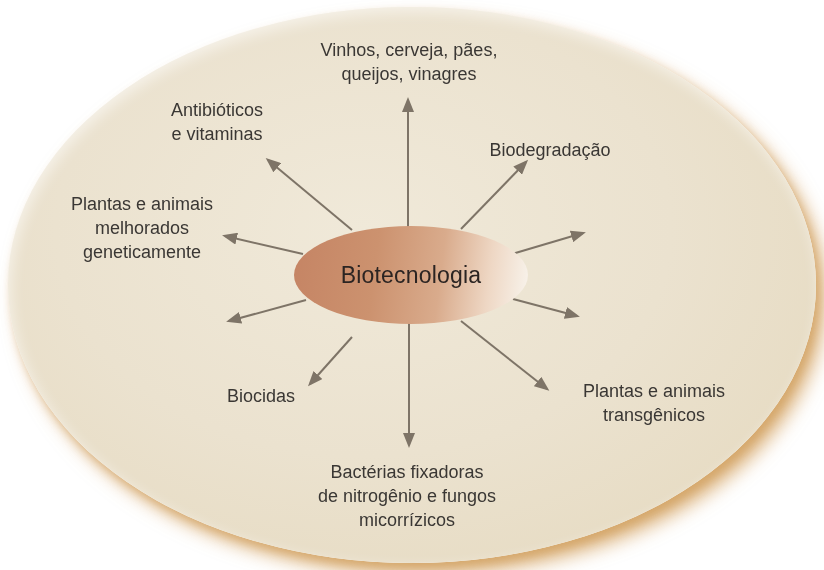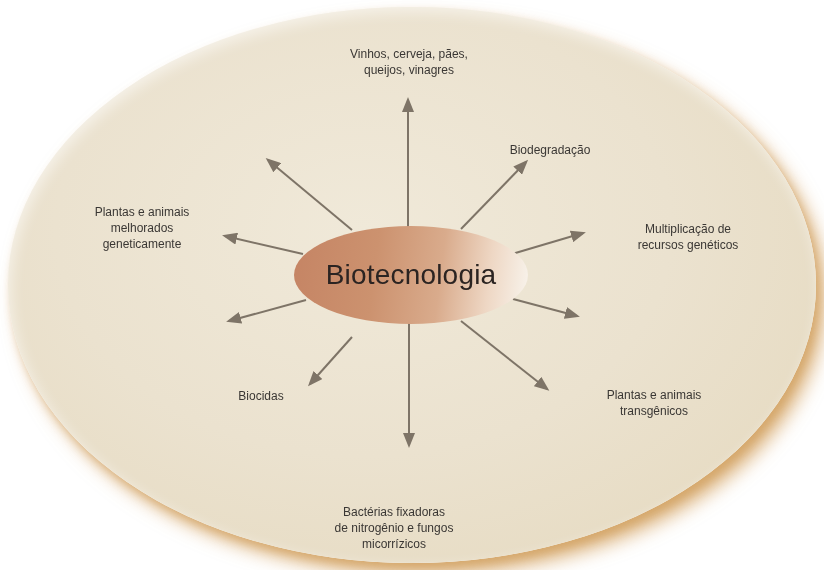--- a/index.html
+++ b/index.html
@@ -58,40 +58,40 @@
                 var(--center-dark, #c58464) 0%,
                 #cc926f 35%,
                 #d9ab8c 62%,
                 #eed7c4 82%,
                 var(--center-light, #f7f0e7) 97%);
     display: flex;
     align-items: center;
     justify-content: center;
   }
   .center-label {
-    font-size: 28px;
+    font-size: 23px;
     color: var(--title-color, #2b2422);
     letter-spacing: 0.2px;
   }
   .spoke-label {
     position: absolute;
     transform: translate(-50%, -50%);
     text-align: center;
     white-space: pre-line;
-    font-size: 12px;
+    font-size: 18px;
     line-height: 1.34;
     color: var(--label-color, #3a3734);
   }
   
   .pos-vinhos        { left: 409px; top:  62px; }
   .pos-antibioticos  { left: 217px; top: 122px; }
   .pos-melhorados    { left: 142px; top: 228px; }
   .pos-vacinas       { left: 126px; top: 331px; }
   .pos-biocidas      { left: 261px; top: 396px; }
-  .pos-bacterias     { left: 394px; top: 496px; margin-top: 32px; }
+  .pos-bacterias     { left: 407px; top: 496px; }
   .pos-biodegradacao { left: 550px; top: 150px; }
   .pos-multiplicacao { left: 688px; top: 237px; }
   .pos-testes        { left: 646px; top: 318px; }
   .pos-transgenicos  { left: 654px; top: 403px; }
 </style>
 </head>
 <body>
 
 <div class="canvas">
 
@@ -114,26 +114,26 @@
     <line class="arrow-line" x1="513" y1="299" x2="577" y2="316" marker-end="url(#ah)"></line>
     <line class="arrow-line" x1="461" y1="321" x2="547" y2="389" marker-end="url(#ah)"></line>
   </svg>
 
   <div class="center-ellipse">
     <span class="center-label">Biotecnologia</span>
   </div>
 
   <div class="spoke-label pos-vinhos">Vinhos, cerveja, pães,
 queijos, vinagres</div>
+  <div class="spoke-label pos-antibioticos">Antibióticos
+e vitaminas</div>
   <div class="spoke-label pos-melhorados">Plantas e animais
 melhorados
 geneticamente</div>
   <div class="spoke-label pos-biocidas">Biocidas</div>
   <div class="spoke-label pos-bacterias">Bactérias fixadoras
 de nitrogênio e fungos
 micorrízicos</div>
   <div class="spoke-label pos-biodegradacao">Biodegradação</div>
-  <div class="spoke-label pos-multiplicacao">Multiplicação de
-recursos genéticos</div>
   <div class="spoke-label pos-transgenicos">Plantas e animais
 transgênicos</div>
 
 </div>
 
 </body></html>

